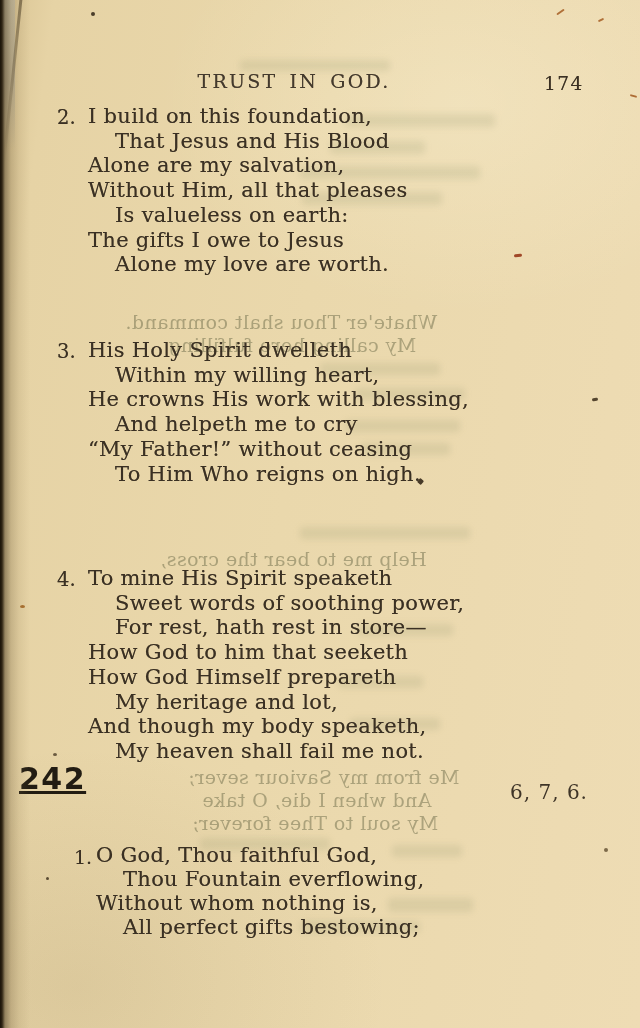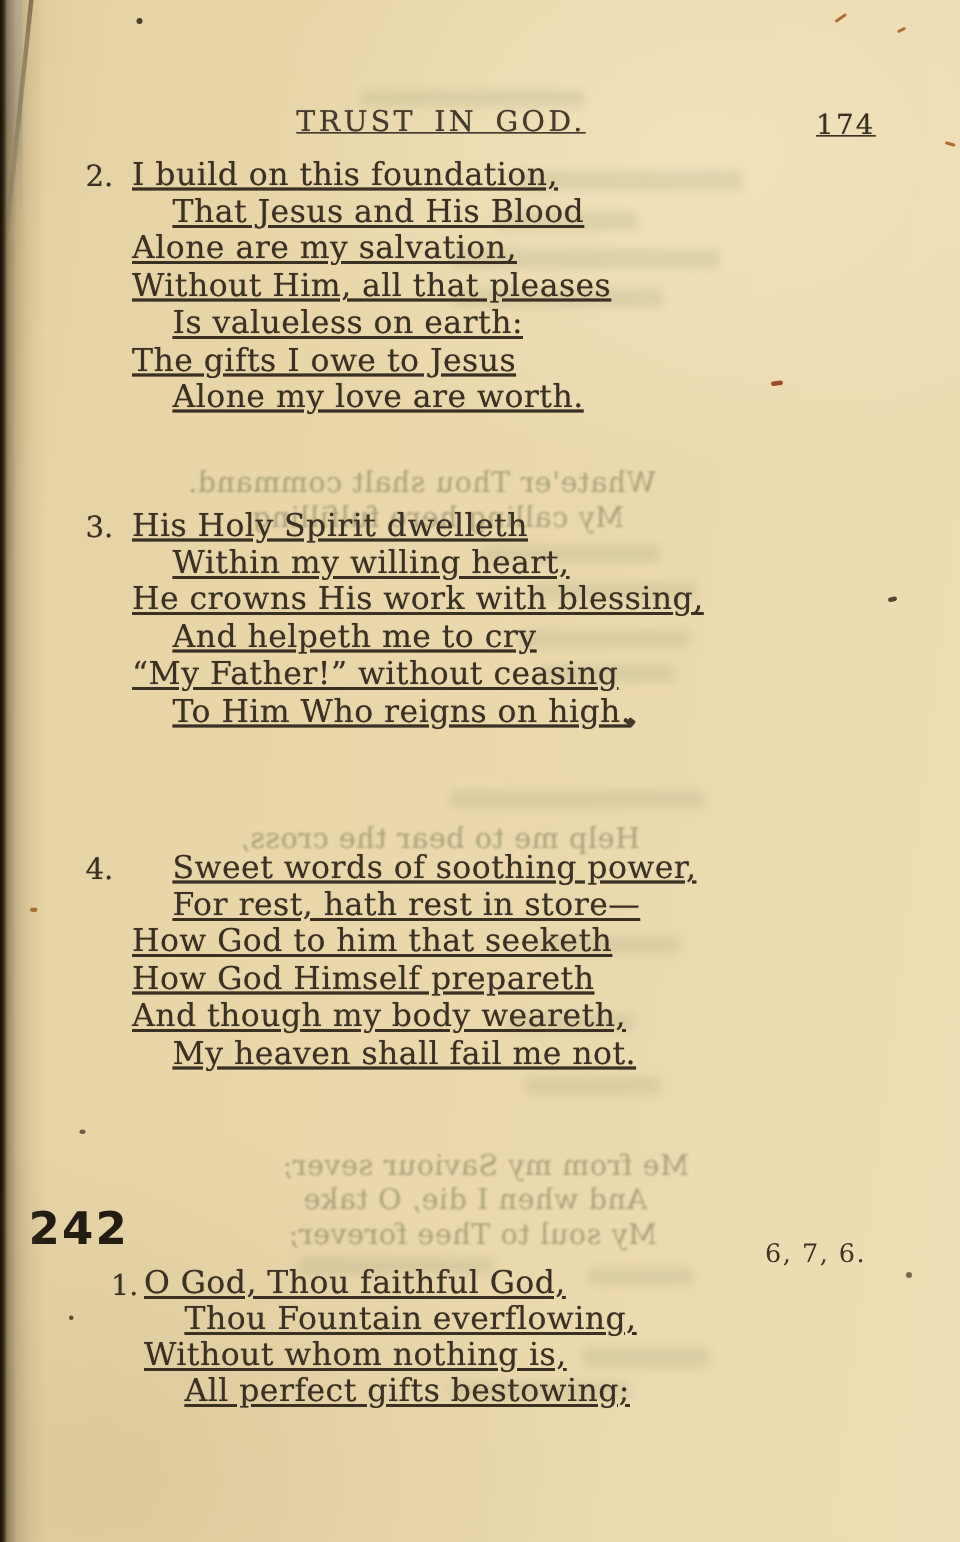--- a/index.html
+++ b/index.html
@@ -10,37 +10,37 @@
       radial-gradient(ellipse 430px 300px at 72% 10%, rgba(255,248,222,0.28), rgba(255,248,222,0) 70%),
       radial-gradient(ellipse 520px 400px at 12% 96%, rgba(110,88,46,0.10), rgba(110,88,46,0) 60%),
       linear-gradient(97deg,#d9c494 0%,#e6d3a5 7%,#ead8ac 45%,#eedcb4 100%);}
   .gutter{position:absolute;left:0;top:0;width:30px;height:100%;
     background:linear-gradient(90deg,#191208 0px,#2e2414 2px,rgba(86,70,42,0.55) 5px,
       rgba(120,100,62,0.30) 11px,rgba(140,118,76,0.14) 19px,rgba(0,0,0,0) 30px);}
   .corner-light{position:absolute;left:0;top:0;width:15px;height:150px;
     background:linear-gradient(180deg,#ccc3a9 0%,#c2b698 55%,rgba(194,182,152,0) 100%);}
   .crease{position:absolute;left:11px;top:-8px;width:3px;height:175px;border-radius:2px;
     background:linear-gradient(180deg,rgba(52,40,20,0.55),rgba(52,40,20,0));transform:rotate(6deg);}
-  .ink{color:#3a3023;text-shadow:0 0 .6px rgba(58,48,35,.55);text-decoration:underline;}
+  .ink{color:#3a3023;text-shadow:0 0 .6px rgba(58,48,35,.55);}
   .running-head{position:absolute;left:163px;top:70px;width:262px;text-align:center;
     font-size:19px;letter-spacing:2.2px;word-spacing:4px;color:#443a2d;}
   .pagenum{position:absolute;left:544px;top:73px;font-size:18.5px;letter-spacing:1.5px;}
   .verse{position:absolute;font-size:21px;line-height:24.7px;letter-spacing:.3px;white-space:nowrap;}
   .verse .num{position:absolute;left:-31px;top:2px;font-size:19.5px;letter-spacing:0;}
   .ln{white-space:nowrap;}
   .ln.in{margin-left:27px;}
   .v2{left:88px;top:104px}
   .v3{left:88px;top:338px}
   .v4{left:88px;top:566px}
   .h1{left:96px;top:843px;line-height:24px;}
   .h1 .num{left:-22px;font-size:19px;}
-  .hymn-num{position:absolute;left:19px;top:802px;
+  .hymn-num{position:absolute;left:19px;top:761px;
     font-family:"DejaVu Sans","Liberation Sans",sans-serif;font-weight:800;
-    font-size:30px;letter-spacing:1.5px;color:#221c12;}
-  .meter{position:absolute;left:510px;top:826px;font-size:17px;letter-spacing:1px;color:#3e3427;}
+    font-size:30px;letter-spacing:1.5px;color:#221c12;text-decoration:underline;}
+  .meter{position:absolute;left:510px;top:780px;font-size:20px;letter-spacing:1px;color:#3e3427;}
   .ghost{position:absolute;transform:scaleX(-1);color:rgba(113,111,76,0.52);
     filter:blur(.7px);font-size:19px;letter-spacing:.4px;white-space:nowrap;}
   .sm{position:absolute;background:rgba(138,140,102,0.17);filter:blur(3px);border-radius:4px;}
   .speck{position:absolute;border-radius:50%;}
 </style>
 </head>
 <body>
 
 <div class="stage">
   <div class="page">
@@ -89,25 +89,27 @@
       <div class="ln">His Holy Spirit dwelleth</div>
       <div class="ln in">Within my willing heart,</div>
       <div class="ln">He crowns His work with blessing,</div>
       <div class="ln in">And helpeth me to cry</div>
       <div class="ln">“My Father!” without ceasing</div>
       <div class="ln in">To Him Who reigns on high.</div>
     </div>
 
     <div class="verse ink v4">
       <span class="num">4.</span>
+      <div class="ln">To mine His Spirit speaketh</div>
       <div class="ln in">Sweet words of soothing power,</div>
       <div class="ln in">For rest, hath rest in store—</div>
       <div class="ln">How God to him that seeketh</div>
       <div class="ln">How God Himself prepareth</div>
-      <div class="ln">And though my body weareth,</div>
+      <div class="ln in">My heritage and lot,</div>
+      <div class="ln">And though my body speaketh,</div>
       <div class="ln in">My heaven shall fail me not.</div>
     </div>
 
     <div class="hymn-num">242</div>
     <div class="meter">6, 7, 6.</div>
 
     <div class="verse ink h1">
       <span class="num">1.</span>
       <div class="ln">O God, Thou faithful God,</div>
       <div class="ln in">Thou Fountain everflowing,</div>

